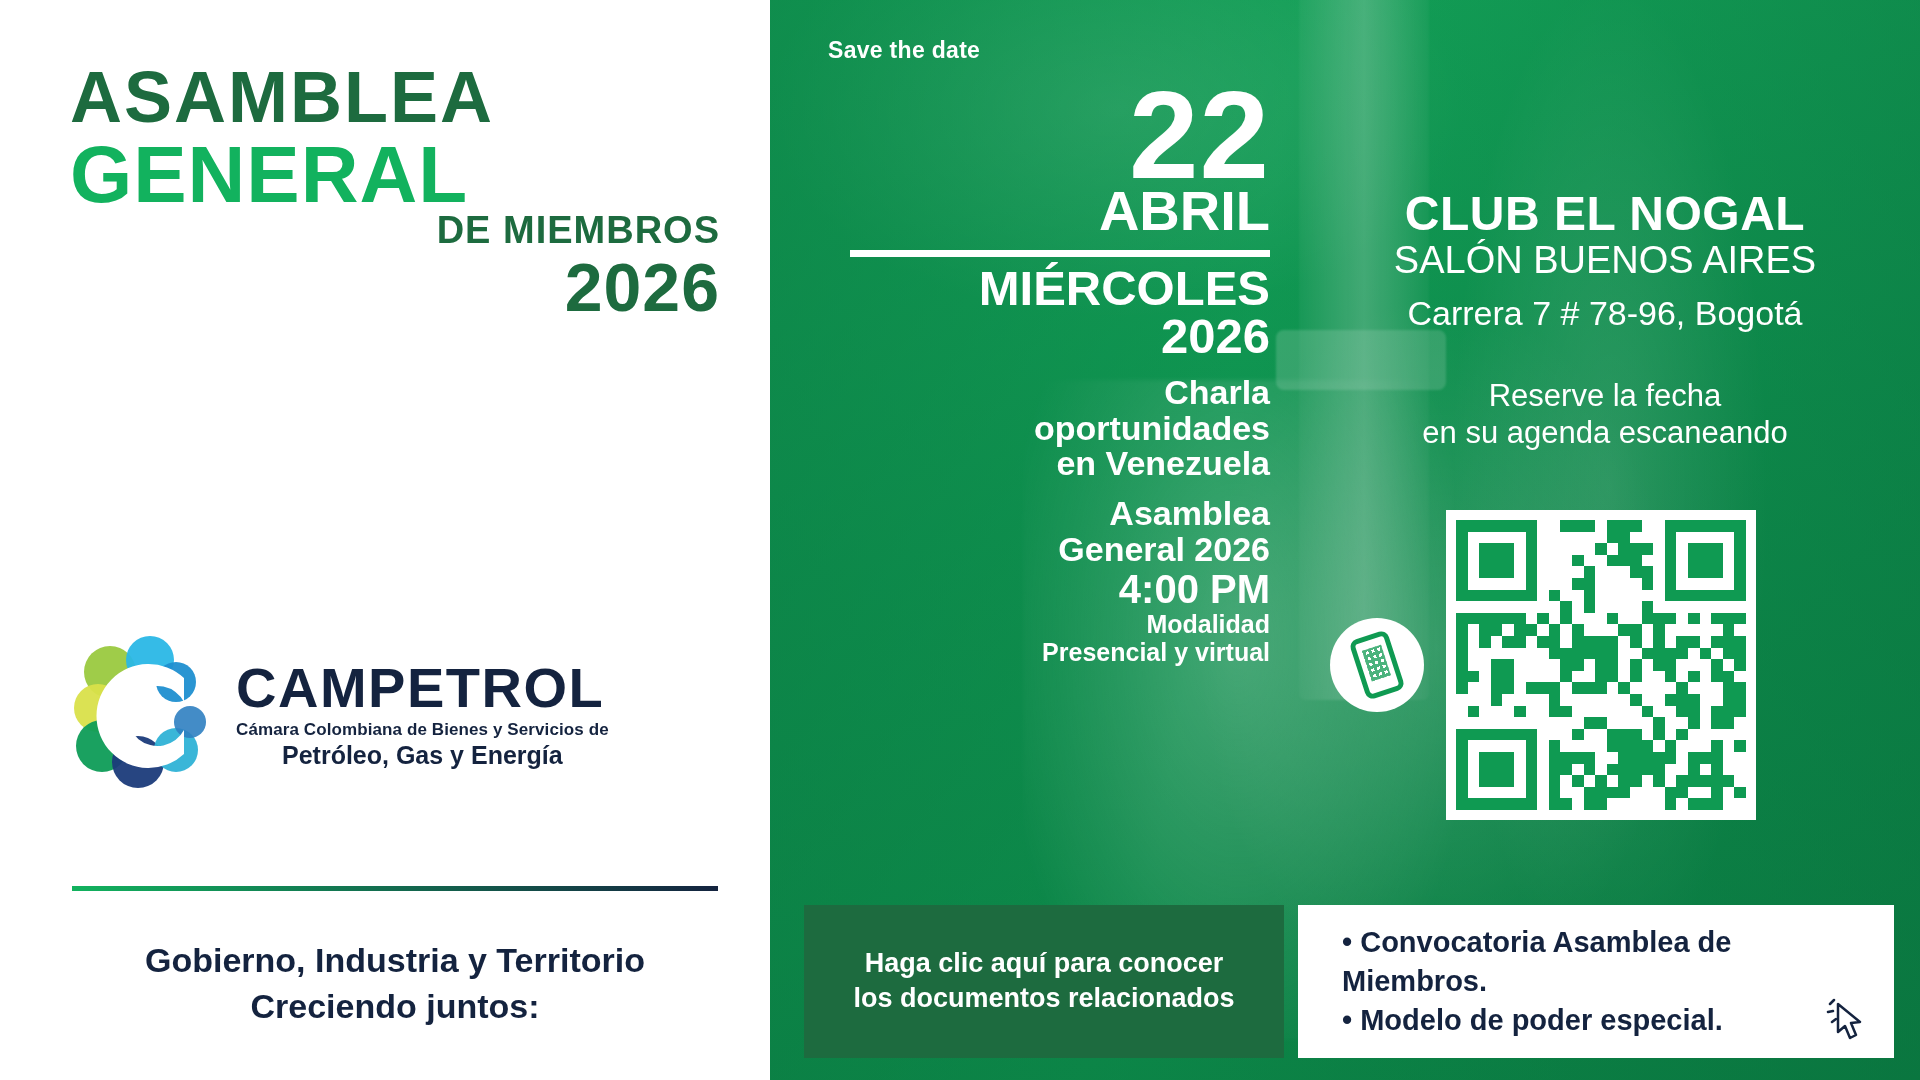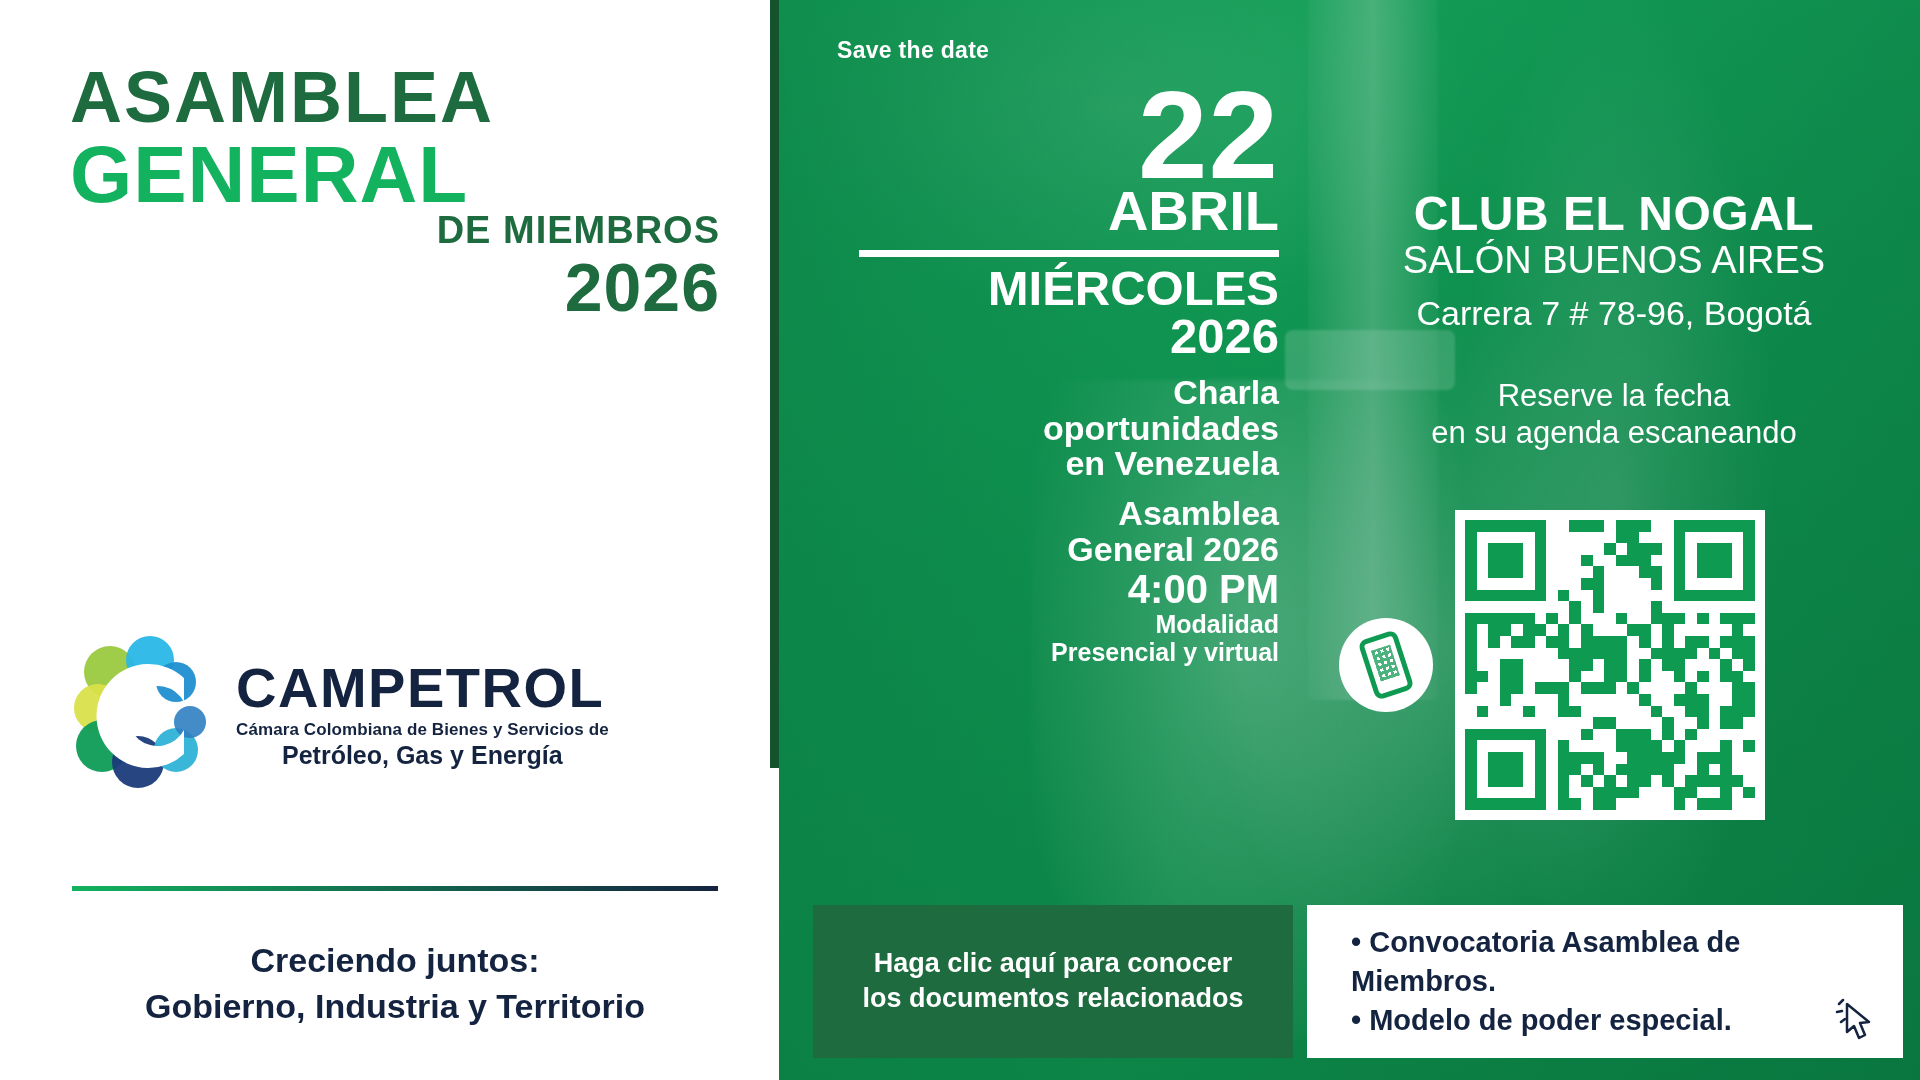--- a/index.html
+++ b/index.html
@@ -6,22 +6,21 @@
   html, body {
     width: 1920px; height: 1080px;
     background: #ffffff;
     font-family: "Liberation Sans", sans-serif;
     overflow: hidden;
   }
   .poster {
     position: relative;
     width: 1920px; height: 768px;
     display: flex;
-    background: #14532d;
-    gap: 9px;
+    background: #a16207;
   }
 
   
   .left-panel {
     position: relative;
     width: 770px;
     height: 1080px;
     background: #ffffff;
     flex: 0 0 770px;
   }
@@ -408,22 +407,22 @@
       <div class="logo-text">
         <div class="brand-name">CAMPETROL</div>
         <div class="brand-sub1">Cámara Colombiana de Bienes y Servicios de</div>
         <div class="brand-sub2">Petróleo, Gas y Energía</div>
       </div>
     </div>
 
     <div class="divider"></div>
 
     <div class="tagline">
+      <div>Gobierno, Industria y Territorio</div>
       <div>Creciendo juntos:</div>
-      <div>Gobierno, Industria y Territorio</div>
     </div>
   </div>
 
   <div class="right-panel">
     <div class="photo">
       <div class="rig-pipe"></div>
       <div class="rig-collar"></div>
       <div class="worker-blob"></div>
     </div>
 

